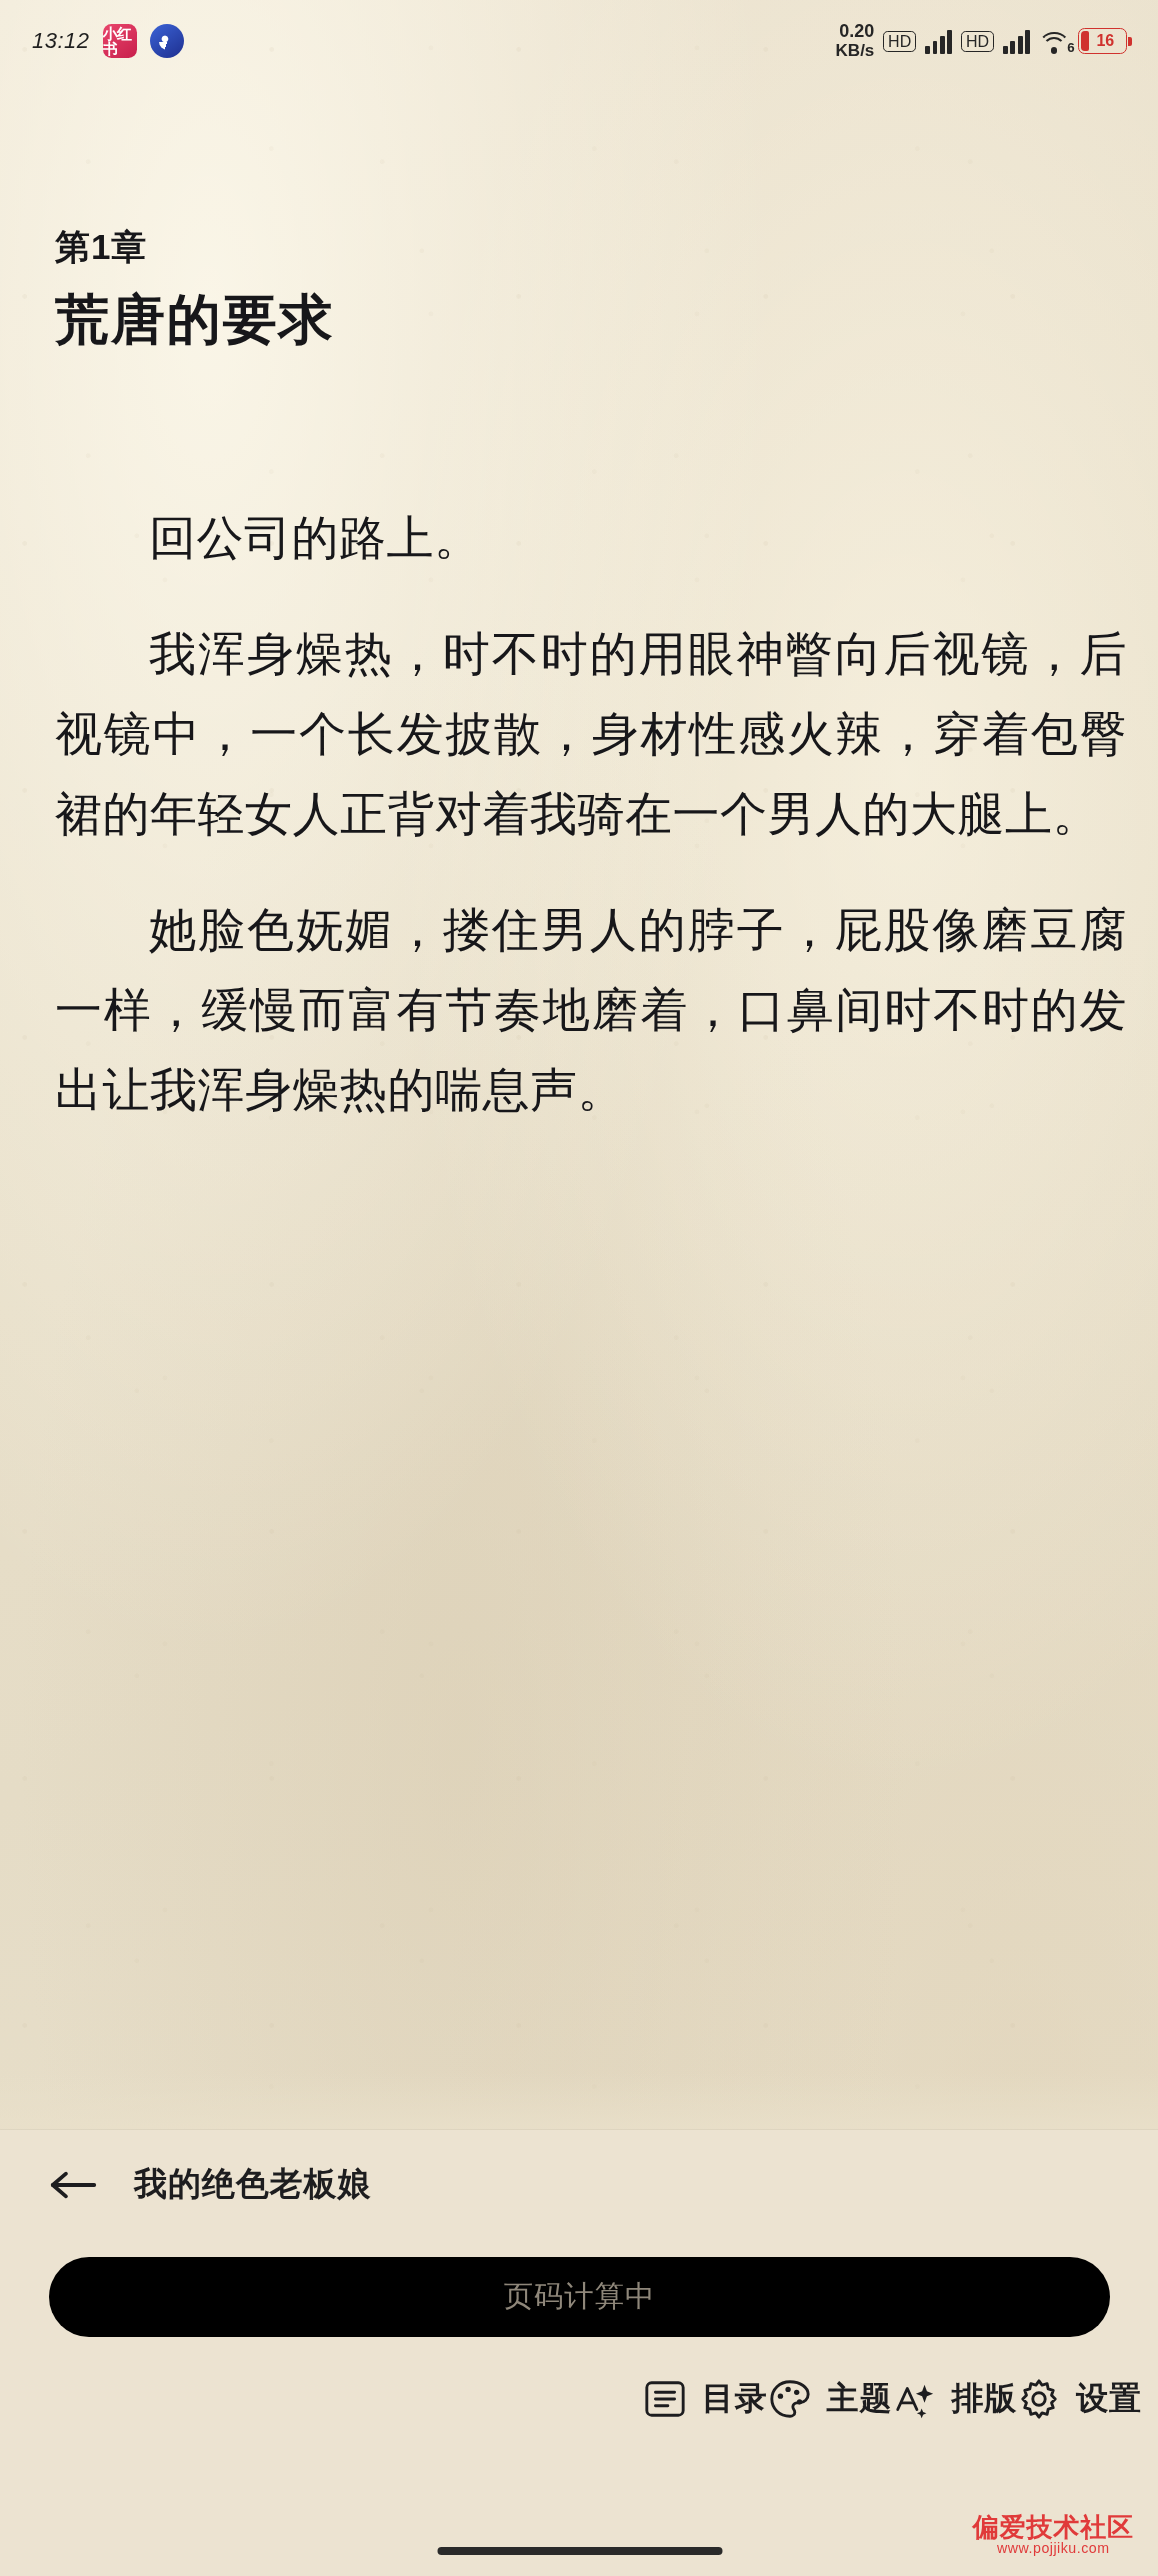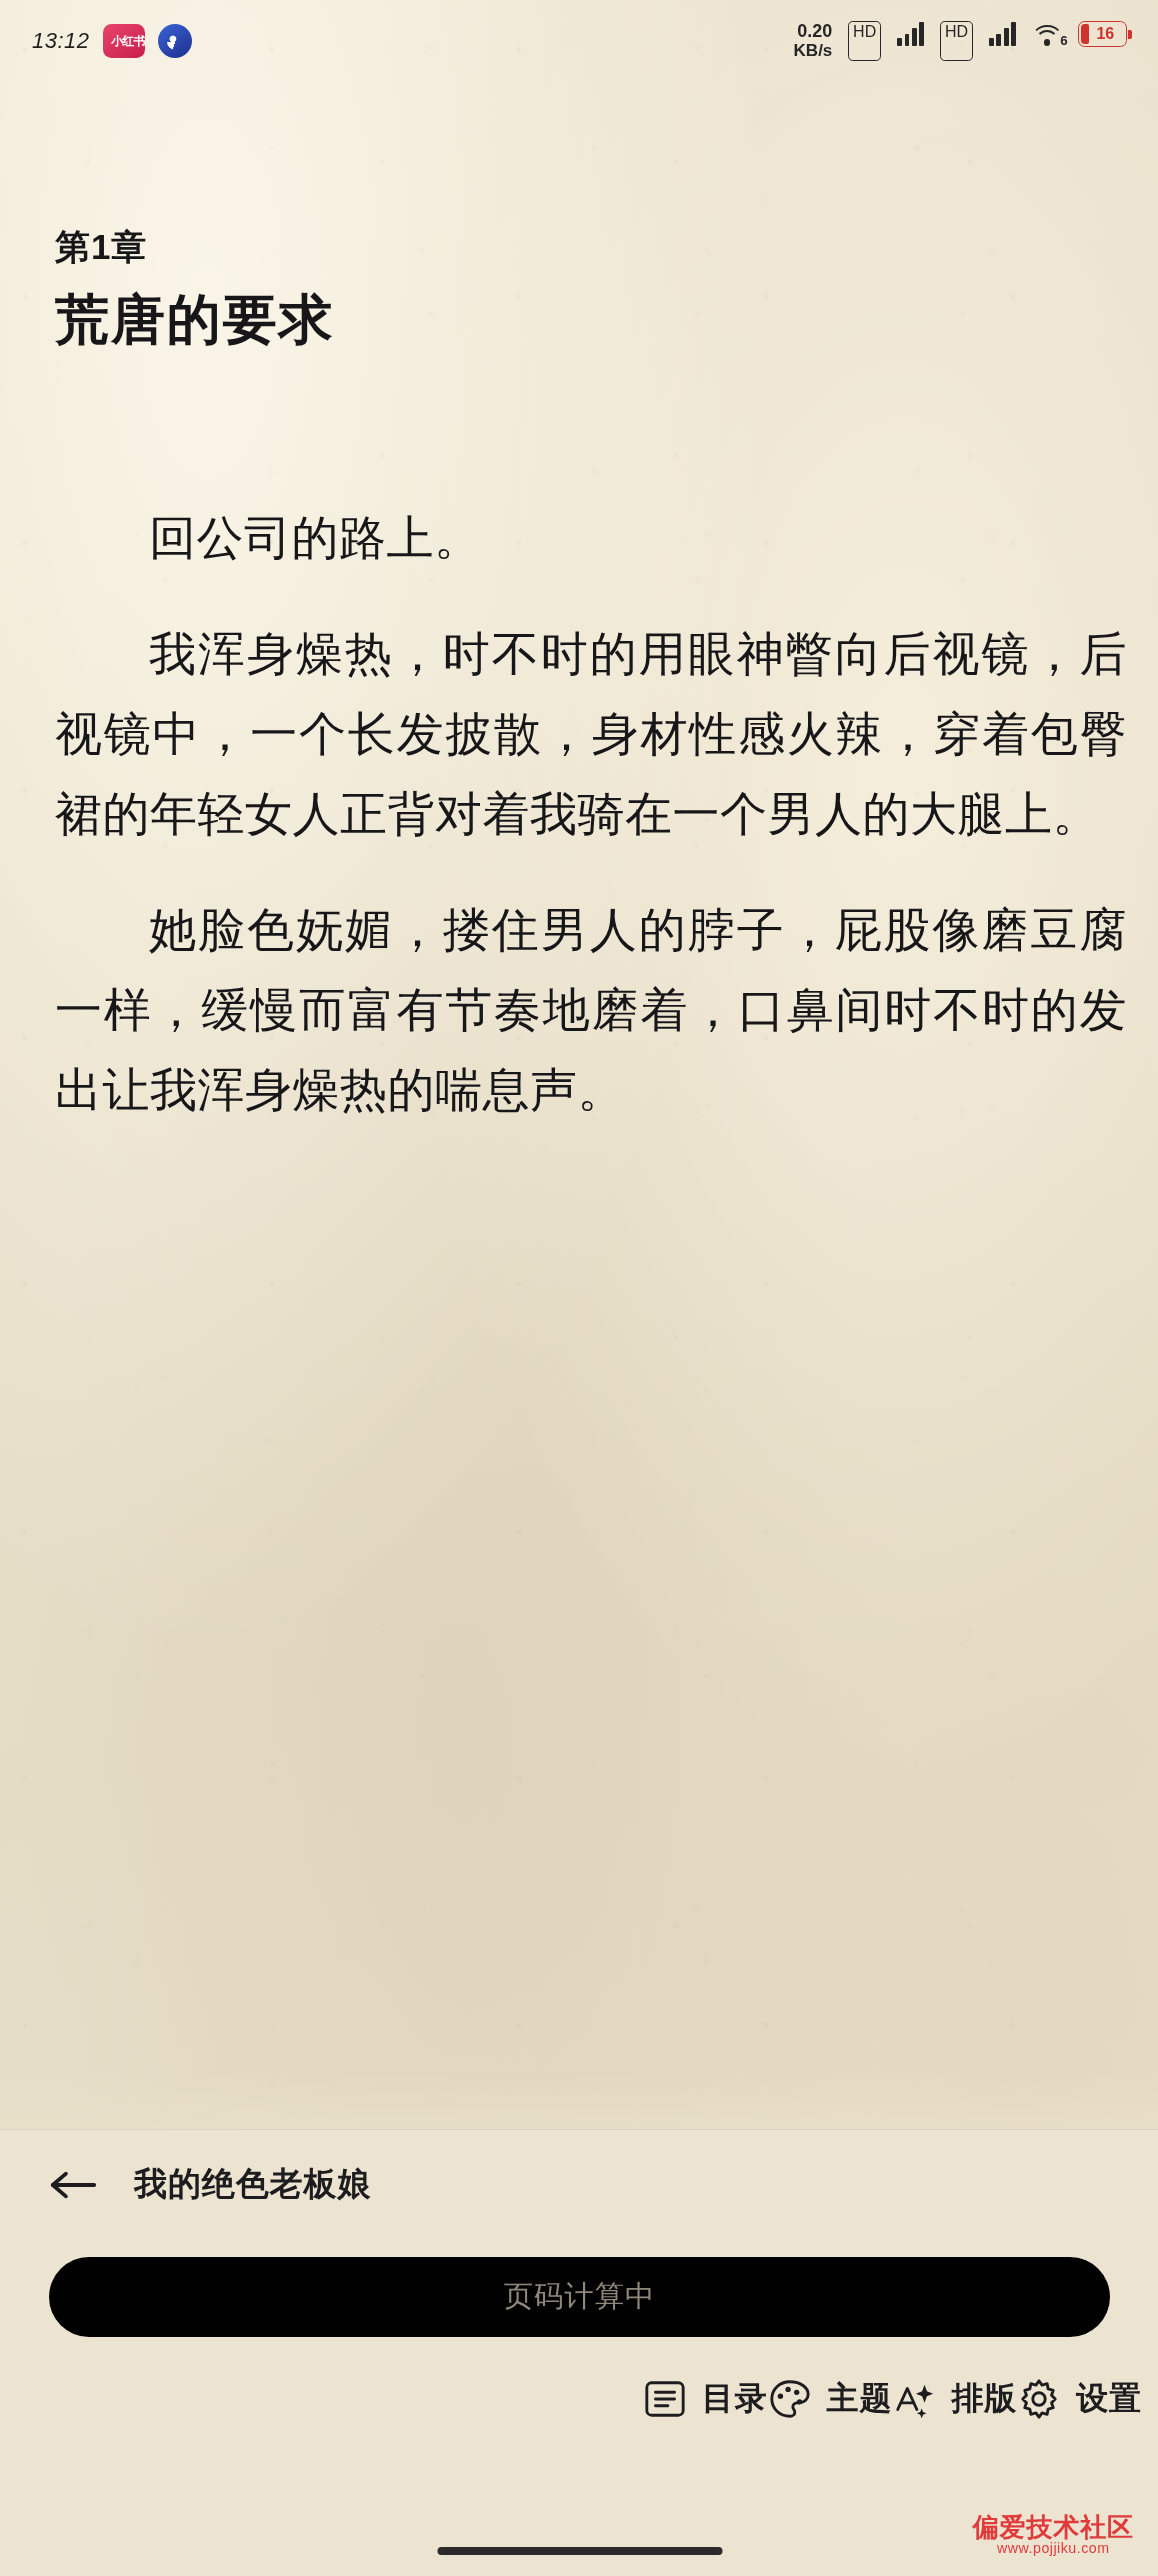--- a/index.html
+++ b/index.html
@@ -73,38 +73,38 @@
     justify-content: center;
     font-size: 11.4px;
     color: #fff;
     overflow: hidden;
     line-height: 1;
   }
   .badge-red {
     background: linear-gradient(145deg, #e8456b, #c81f4c);
     font-weight: 700;
     letter-spacing: -0.9px;
-    font-size: 12px;
-    padding-left: 8px;
+    font-size: 15px;
   }
   .badge-blue {
     background: linear-gradient(145deg, #3b63d6, #1e2f8f);
     border-radius: 50%;
   }
   .badge-blue .swirl {
     width: 17px;
     height: 17px;
     border-radius: 50%;
     background:
       radial-gradient(circle at 35% 35%, #fff 0 2.8px, transparent 3.8px),
       conic-gradient(from 200deg, #ffffff 0 18%, transparent 19% 100%);
   }
   .status-right {
     display: flex;
-    gap: 16px;
+    align-items: center;
+    gap: 9px;
   }
   .netspeed {
     text-align: right;
     font-size: 18px;
     line-height: 20px;
     font-weight: 600;
     color: #262626;
   }
   .netspeed .unit { font-size: 17px; font-weight: 600; }
   .hd-tag {

